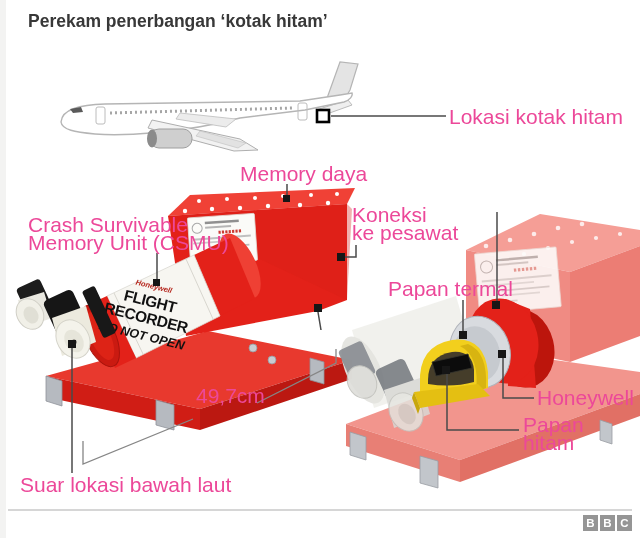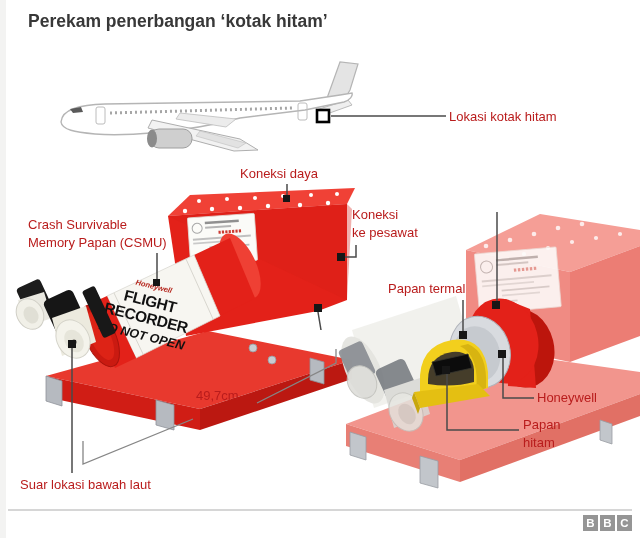--- a/index.html
+++ b/index.html
@@ -1,20 +1,20 @@
 <!DOCTYPE html>
 <html><head>
 <meta charset="utf-8">
 <style>
   html,body{margin:0;padding:0;background:#fff;}
   #stage{position:relative;width:640px;height:538px;background:#ffffff;overflow:hidden;
          font-family:"Liberation Sans",sans-serif;}
   #left-gutter{position:absolute;left:0;top:0;width:6px;height:538px;background:#f3f3f2;}
   #page-title{position:absolute;left:28px;top:11px;font-size:17.5px;font-weight:bold;color:#383838;}
-  .lbl{position:absolute;font-size:13px;line-height:18px;color:#b91c1c;white-space:pre-line;}
+  .lbl{position:absolute;font-size:21px;line-height:18px;color:#ec4899;white-space:pre-line;}
   #art{position:absolute;left:0;top:0;}
   .ptr{stroke:#4a4a4a;stroke-width:1.5;fill:none;}
   .dim{stroke:#868686;stroke-width:1.3;fill:none;}
   .sq{fill:#161616;}
   .bigtxt{font:800 15.5px "Liberation Sans",sans-serif;letter-spacing:-0.4px;fill:#111;}
   .midtxt{font:italic 800 12.5px "Liberation Sans",sans-serif;fill:#111;}
   .brand{font:italic 700 7.5px "Liberation Sans",sans-serif;fill:#b5251c;}
   #divider{position:absolute;left:8px;top:509px;width:624px;height:2px;background:#d6d6d6;}
   #bbc-logo{position:absolute;left:583px;top:515px;display:flex;gap:2px;}
   #bbc-logo .bsq{width:15px;height:16px;background:#959595;color:#fff;font-weight:bold;
@@ -253,23 +253,23 @@
 
       <polyline class="ptr" points="447,374 447,430 519,430"></polyline>
       <rect class="sq" x="442" y="366" width="8" height="8"></rect>
 
       <polyline class="dim" points="83,441 83,464 193,419"></polyline>
       <polyline class="dim" points="257,403 336,363 336,349"></polyline>
     </g>
   </svg>
 
   <div class="lbl" style="left:449px;top:108px">Lokasi kotak hitam</div>
-  <div class="lbl" style="left:240px;top:165px">Koneksi daya</div>
+  <div class="lbl" style="left:240px;top:165px">Memory daya</div>
   <div class="lbl" style="left:28px;top:216px">Crash Survivable
-Memory Papan (CSMU)</div>
+Memory Unit (CSMU)</div>
   <div class="lbl" style="left:352px;top:206px">Koneksi
 ke pesawat</div>
   <div class="lbl" style="left:196px;top:387px">49,7cm</div>
   <div class="lbl" style="left:20px;top:476px">Suar lokasi bawah laut</div>
   <div class="lbl" style="left:388px;top:280px">Papan termal</div>
   <div class="lbl" style="left:537px;top:389px">Honeywell</div>
   <div class="lbl" style="left:523px;top:416px">Papan
 hitam</div>
 
   <div id="divider"></div>

